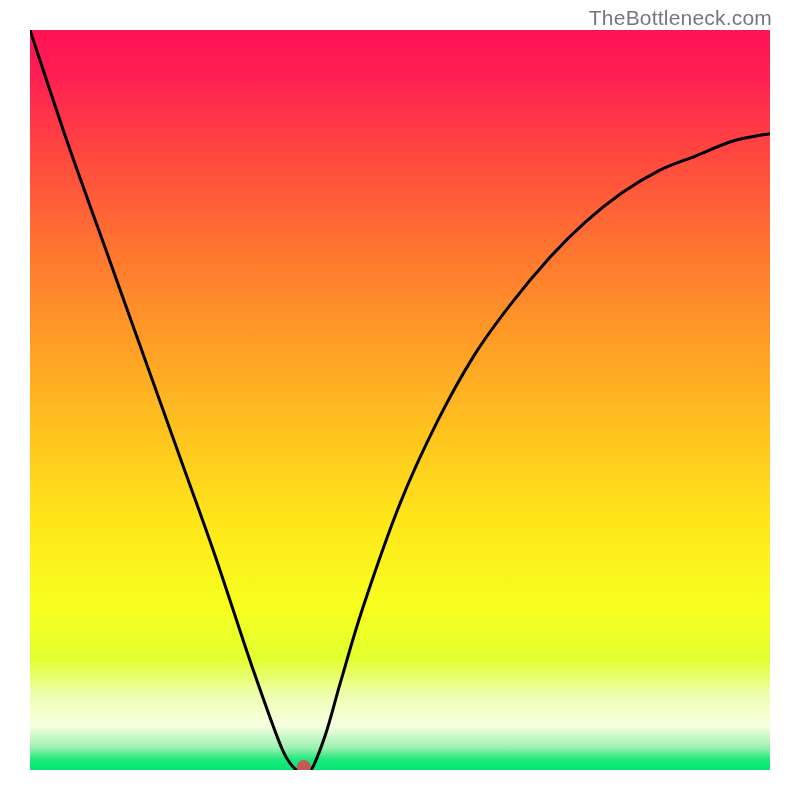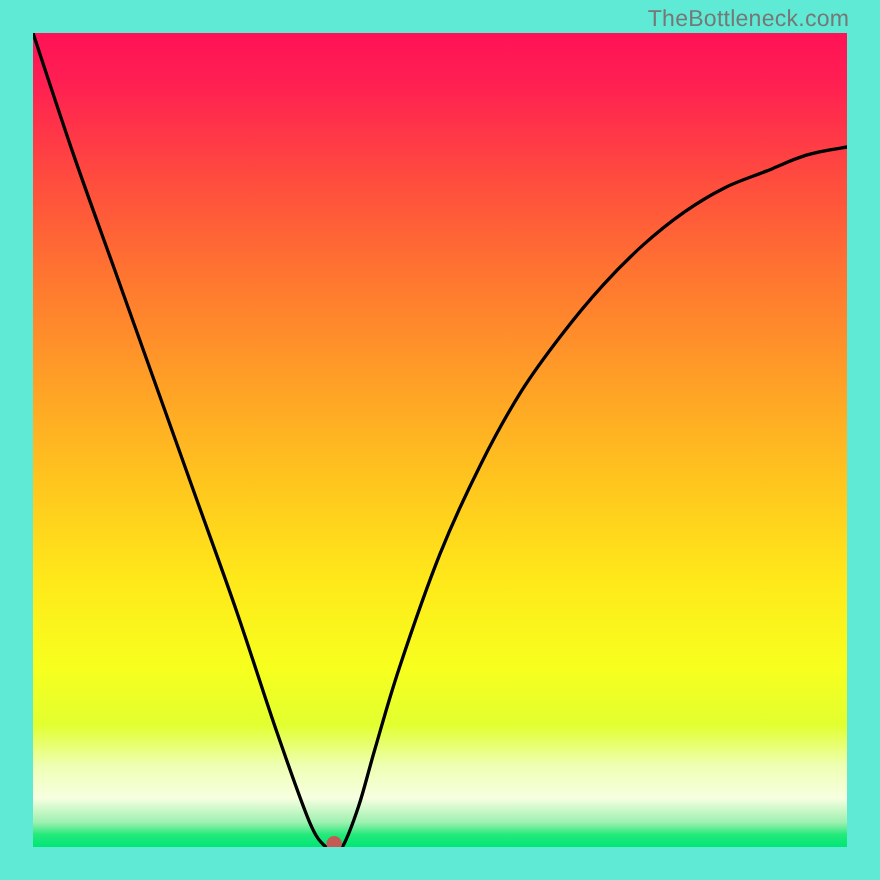--- a/index.html
+++ b/index.html
@@ -8,21 +8,21 @@
     width: 800px;
     height: 800px;
     overflow: hidden;
     background: #000;
     font-family: Arial, Helvetica, sans-serif;
   }
   .wrap {
     position: relative;
     width: 800px;
     height: 800px;
-    background: #5eead4;
+    background: #ffffff;
   }
   .plot-area {
     position: absolute;
     left: 30px;
     top: 30px;
     width: 740px;
     height: 740px;
     overflow: hidden;
   }
   .gradient {

